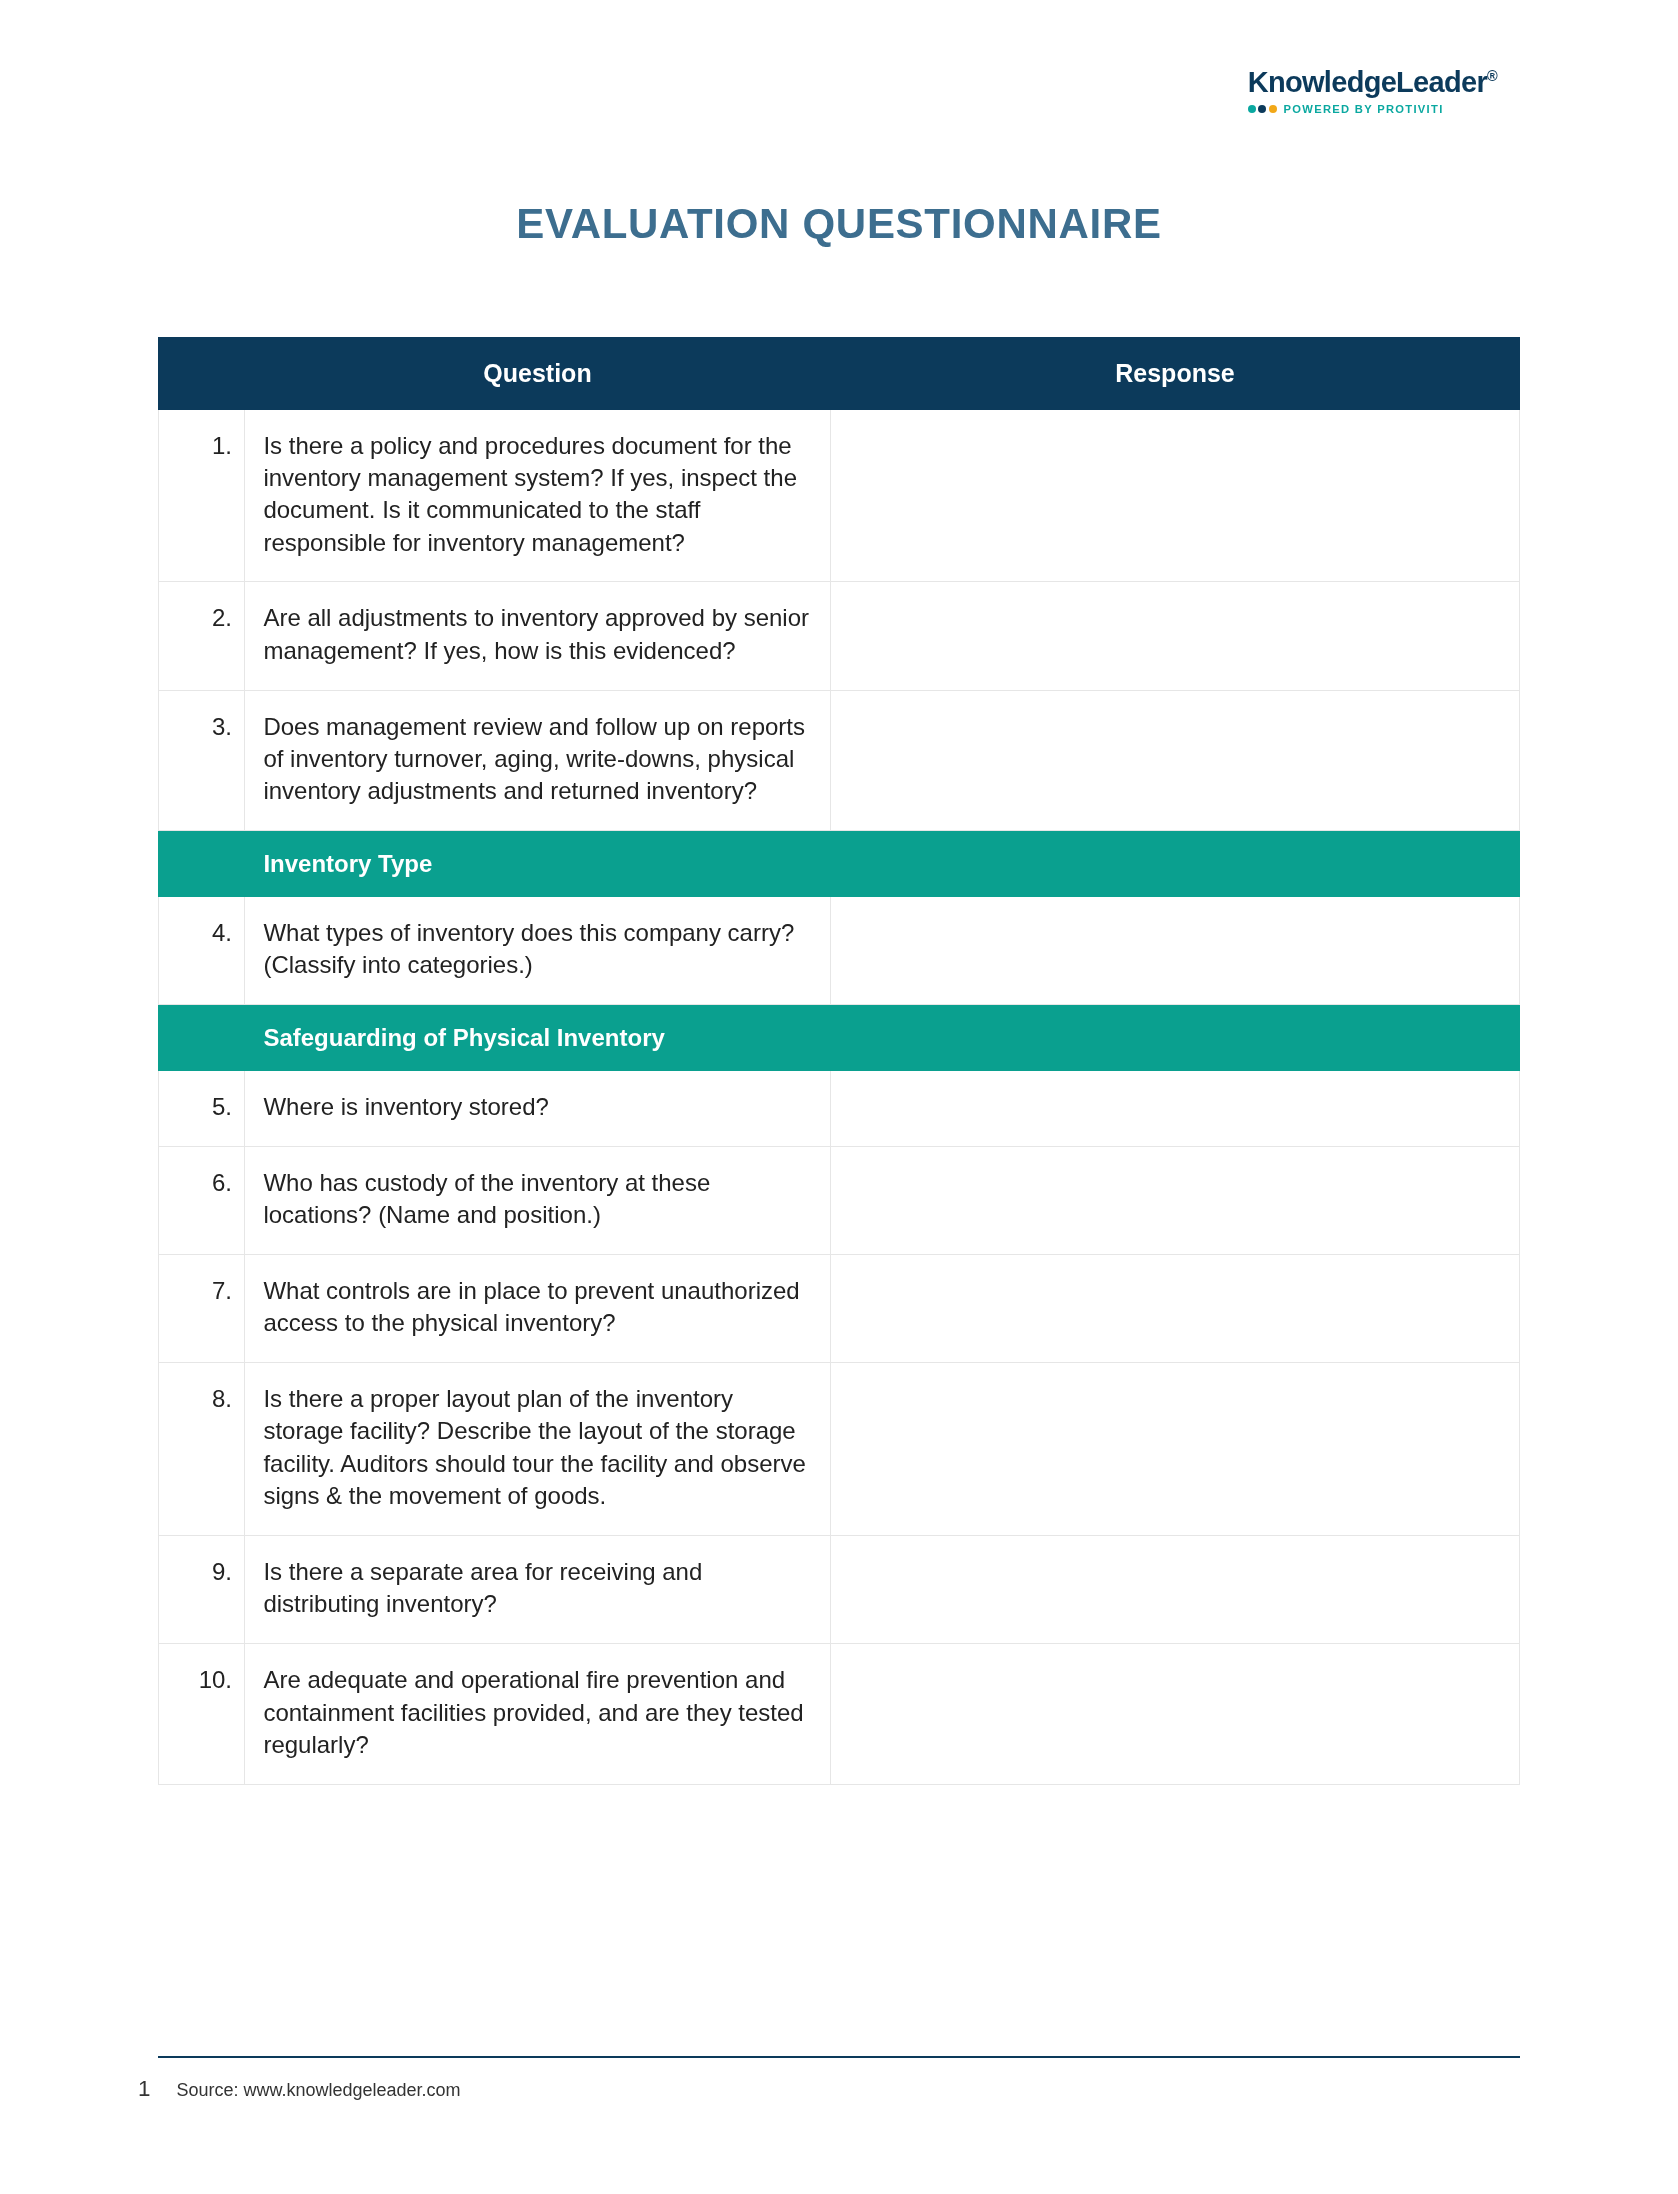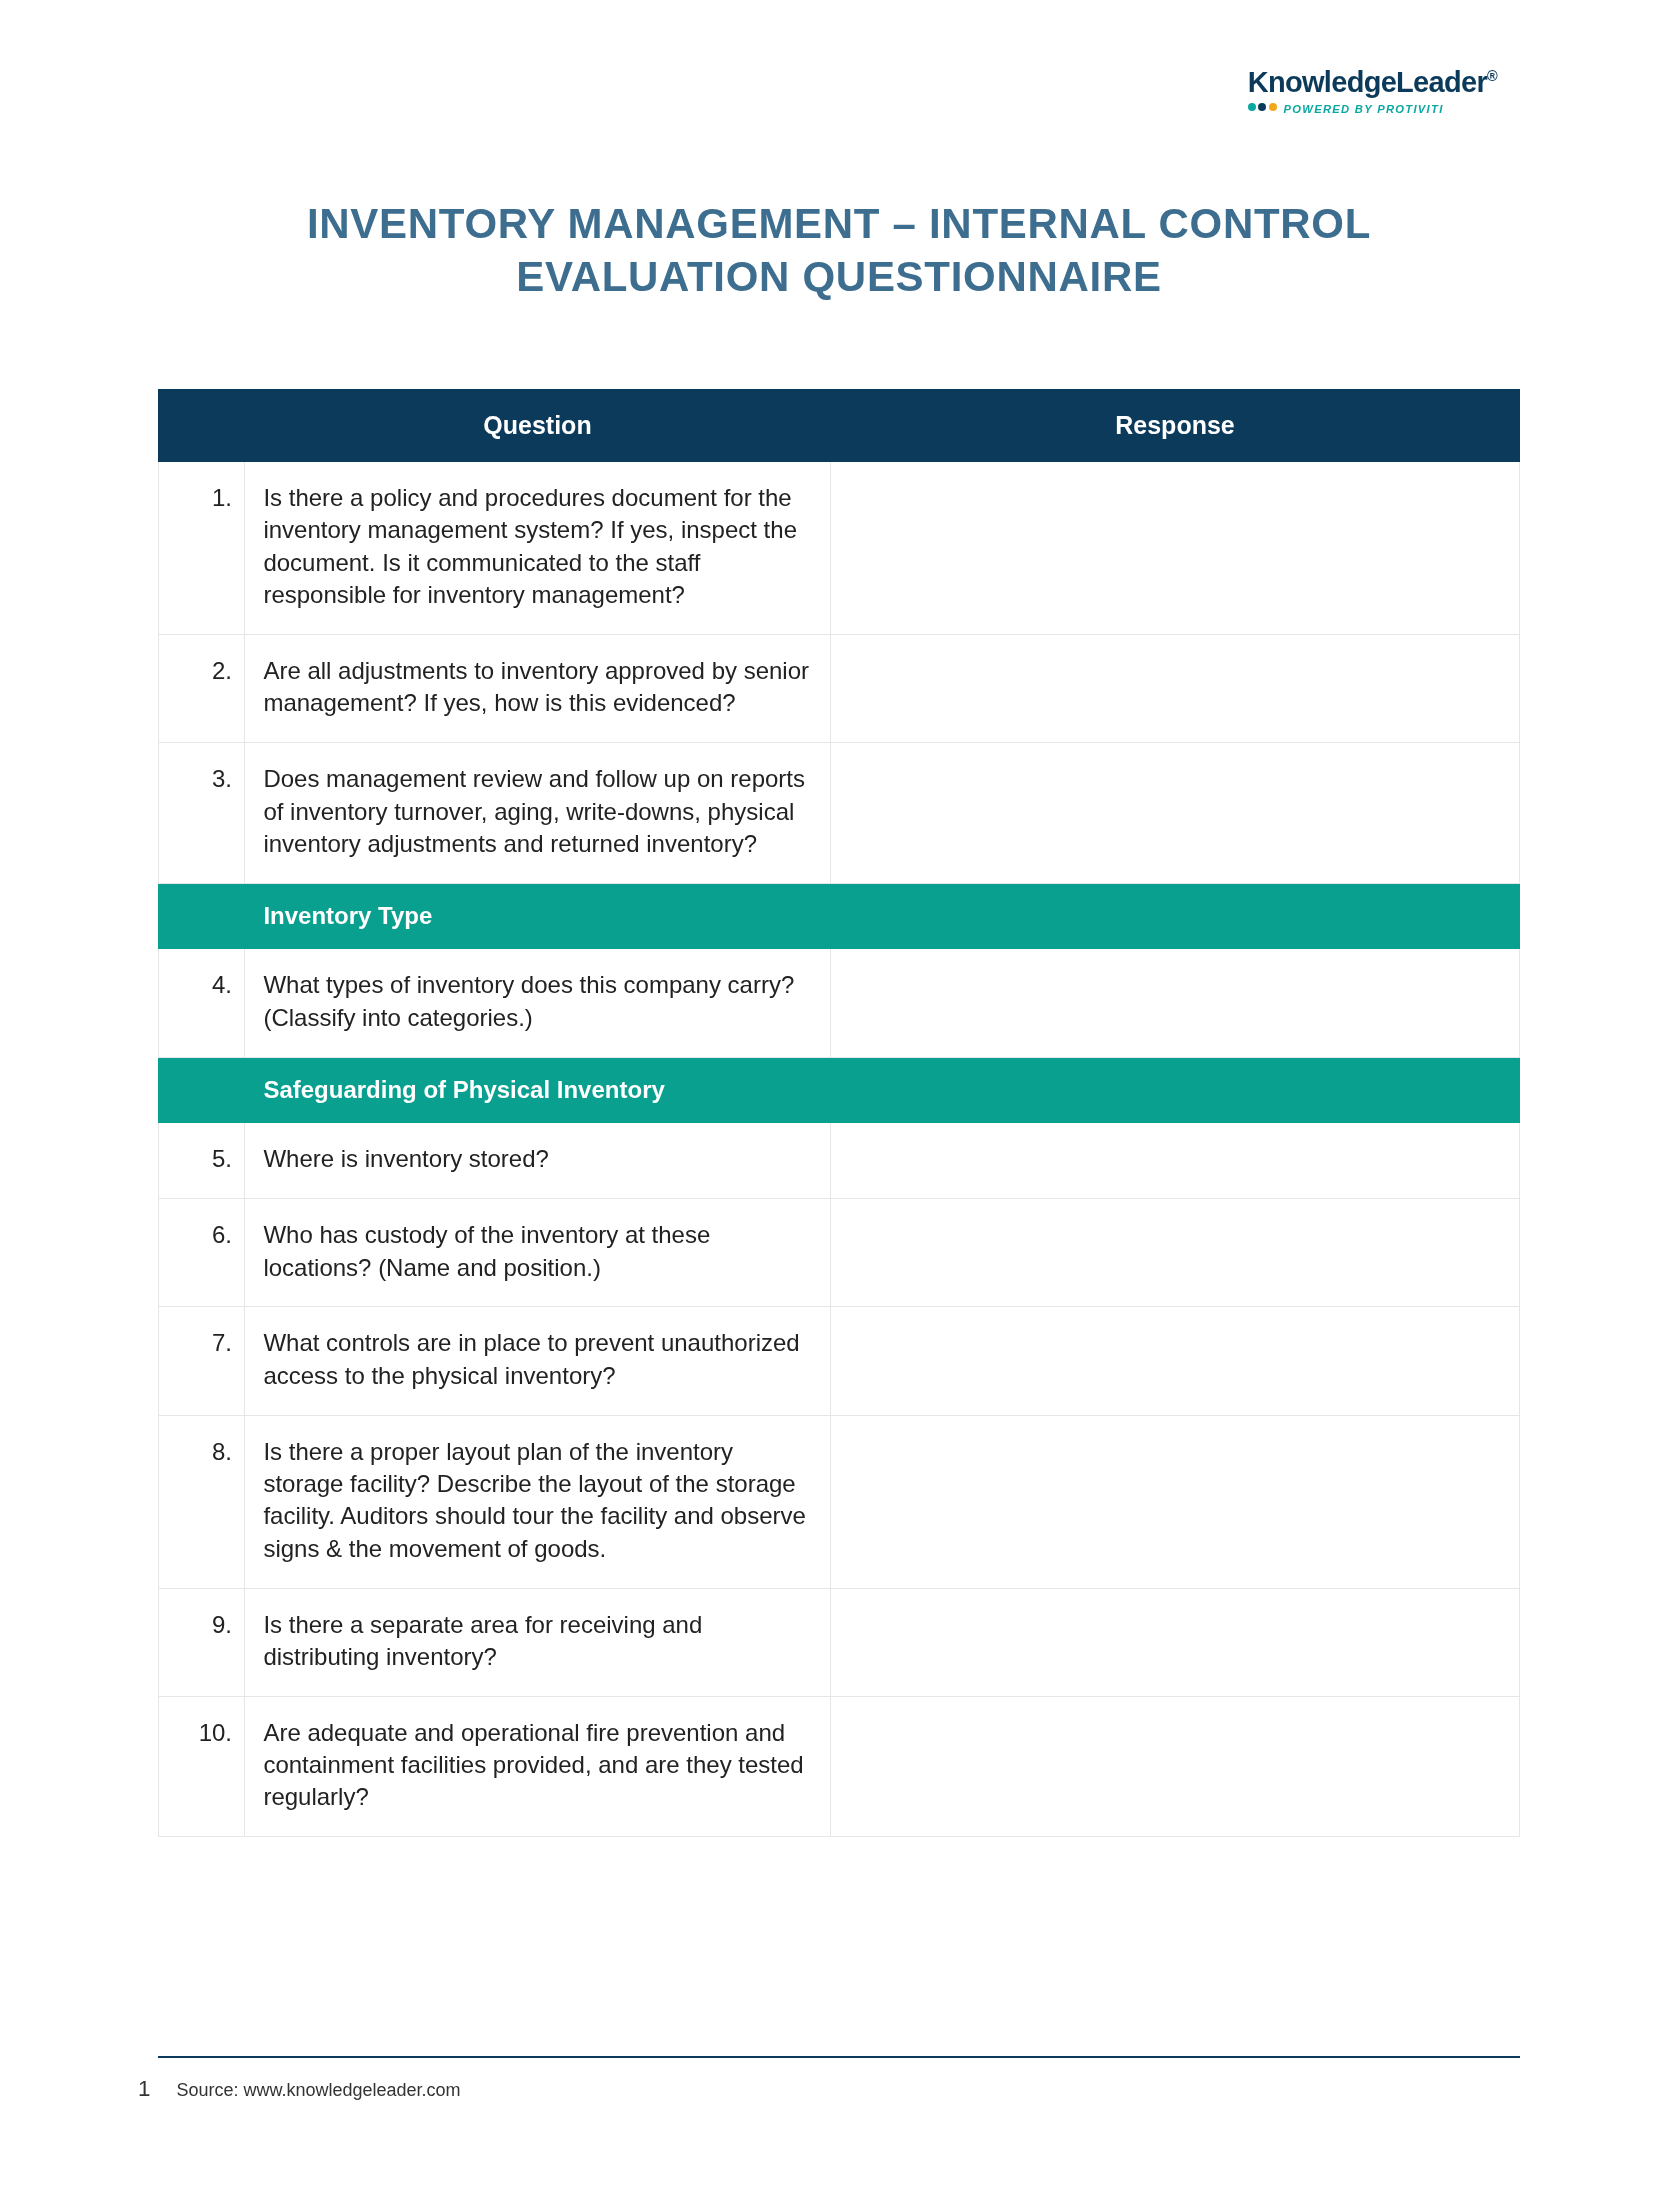--- a/index.html
+++ b/index.html
@@ -24,22 +24,22 @@
     letter-spacing: -0.7px;
   }
   .logo .brand .reg {
     font-size: 14.5px;
     vertical-align: super;
     color: #0c3a5b;
   }
   .logo .sub {
     margin-top: 4px;
     display: flex;
+    align-items: center;
     gap: 6.6px;
-    font-style: italic;
   }
   .logo .dots {
     display: flex;
     gap: 2.6px;
   }
   .logo .dot {
     width: 8px;
     height: 8px;
     border-radius: 50%;
     display: inline-block;
@@ -138,21 +138,20 @@
     <span class="dots">
       <span class="dot d1"></span>
       <span class="dot d2"></span>
       <span class="dot d3"></span>
     </span>
     <span class="powered">POWERED BY PROTIVITI</span>
   </div>
 </div>
 
 <h1 class="title">
-  <span>INVENTORY MANAGEMENT – INTERNAL CONTROL</span>
   <span class="title-line2">EVALUATION QUESTIONNAIRE</span>
 </h1>
 
 <table class="q">
   <colgroup>
     <col class="num">
       <col class="question">
       <col class="response">
   </colgroup>
   <thead>

